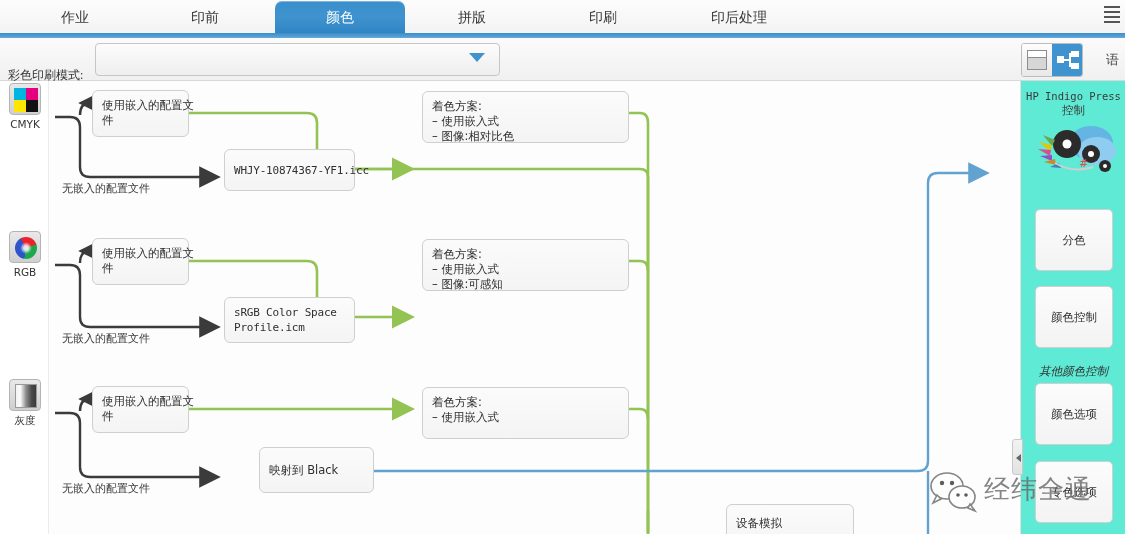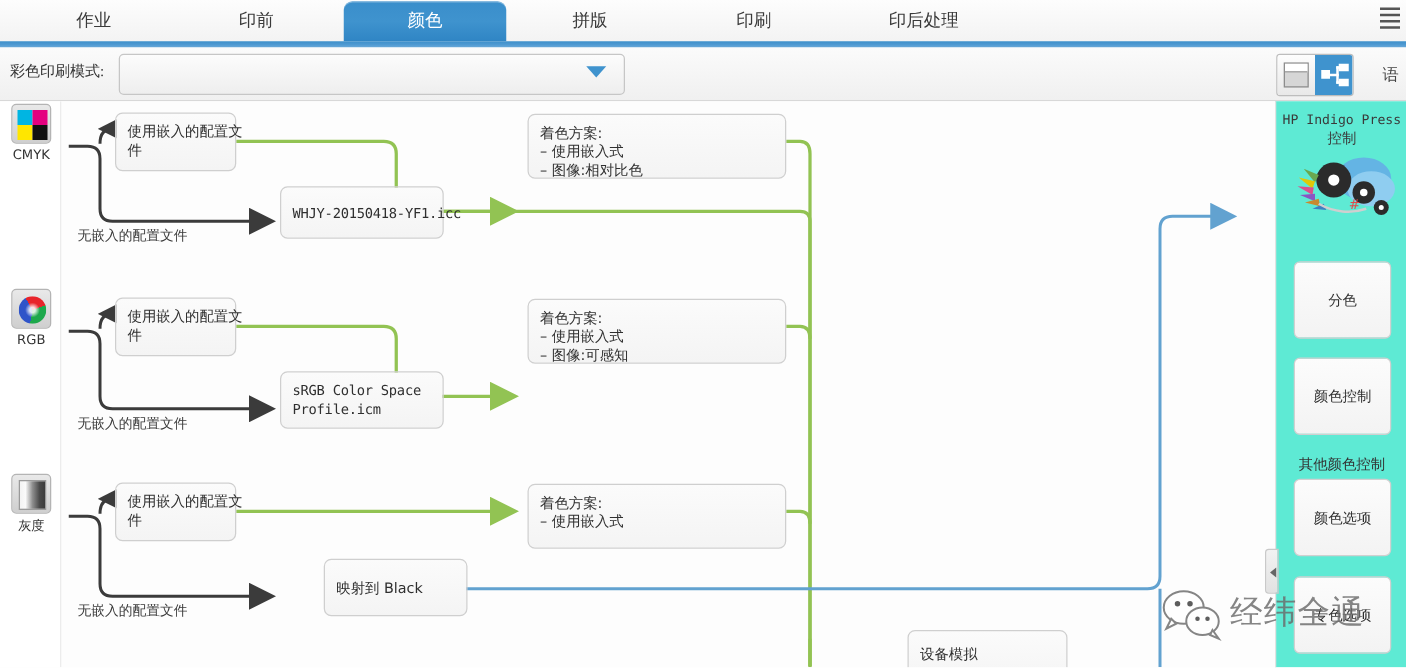--- a/index.html
+++ b/index.html
@@ -45,21 +45,21 @@
   .hamburger i:nth-child(3){ width:16px; }
   .hamburger i:nth-child(4){ width:16px; }
 
   
   .toolbar{
     position:absolute; left:0; top:38px; width:1125px; height:43px;
     background:linear-gradient(to bottom,#fbfbfb 0%, #f0f0f0 100%);
     border-bottom:1px solid #d8d8d8;
   }
   .toolbar-label{
-    position:absolute; left:8px; top:11px; font-size:12px; color:#333;
+    position:absolute; left:8px; top:29px; font-size:12px; color:#333;
     font-family:Liberation Serif, serif;
   }
   .combo{
     position:absolute; left:95px; top:5px; width:405px; height:33px;
     background:linear-gradient(to bottom,#fcfcfc 0%, #eeeeee 100%);
     border:1px solid #c6c6c6; border-radius:4px; cursor:pointer;
   }
   .combo-value{
     position:absolute; left:14px; top:8px; font-size:13px; color:#2b2b2b;
     font-family:"DejaVu Sans Mono","Liberation Mono",monospace;
@@ -338,21 +338,21 @@
     <div class="node" style="left:92px; top:305px; width:97px; height:47px;">
       <span class="ln">使用嵌入的配置文
 件</span>
     </div>
 
     <div class="edge-label" style="left:62px; top:100px;">无嵌入的配置文件</div>
     <div class="edge-label" style="left:62px; top:250px;">无嵌入的配置文件</div>
     <div class="edge-label" style="left:62px; top:400px;">无嵌入的配置文件</div>
 
     <div class="node mono" style="left:224px; top:68px; width:131px; height:42px; display:flex;align-items:center;">
-      <span class="ln">WHJY-20150418-YF1.icc</span>
+      <span class="ln">WHJY-10874367-YF1.icc</span>
     </div>
     <div class="node mono" style="left:224px; top:216px; width:131px; height:46px;">
       <span class="ln">sRGB Color Space
 Profile.icm</span>
     </div>
     <div class="node" style="left:224px; top:366px; width:115px; height:46px; display:flex;align-items:center;margin-left:35px;">
       <span class="ln">映射到 Black</span>
     </div>
 
     <div class="node" style="left:422px; top:10px; width:207px; height:52px;">
@@ -400,21 +400,21 @@
       <text x="46" y="46" font-size="11" fill="#e04a4a" font-family="DejaVu Sans, sans-serif">#</text>
     </svg>
 
     <div class="rbtn" style="top:128px;">
       <span>分色</span>
     </div>
     <div class="rbtn" style="top:205px;">
       <span>颜色控制</span>
     </div>
 
-    <div class="rsection" style="top:283px;">其他颜色控制</div>
+    <div class="rsection" style="top:283px;font-style:italic;">其他颜色控制</div>
 
     <div class="rbtn" style="top:302px;">
       <span>颜色选项</span>
     </div>
     <div class="rbtn" style="top:380px;">
       <span>专色选项</span>
     </div>
 
     <div class="collapse-handle"></div>
   </div>

